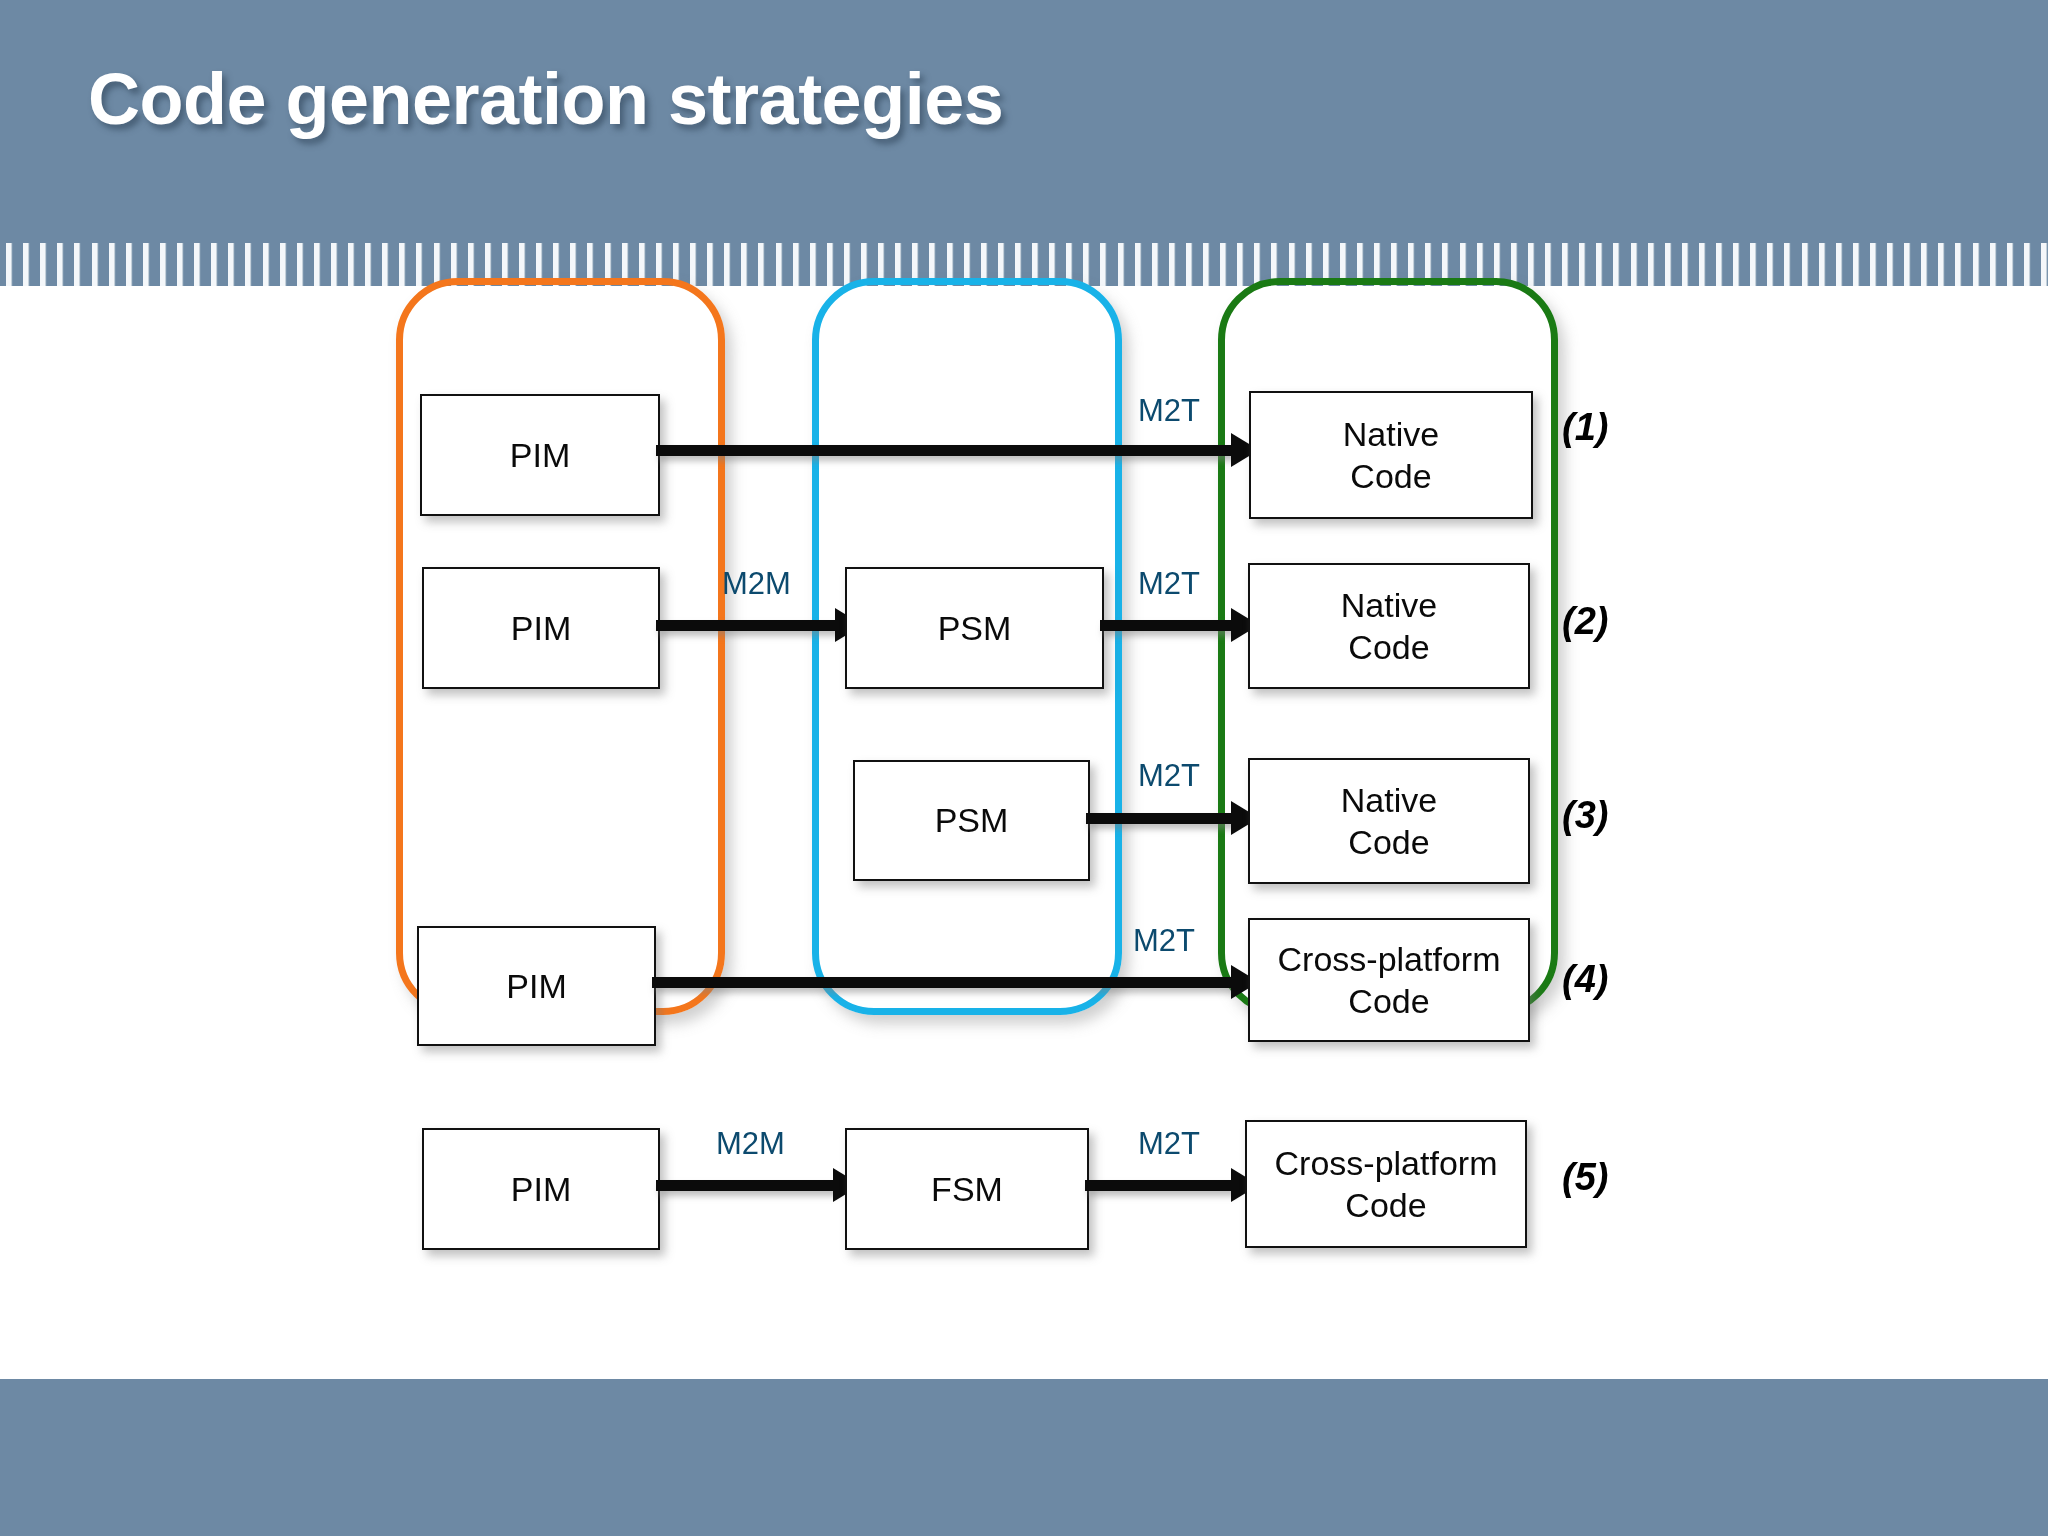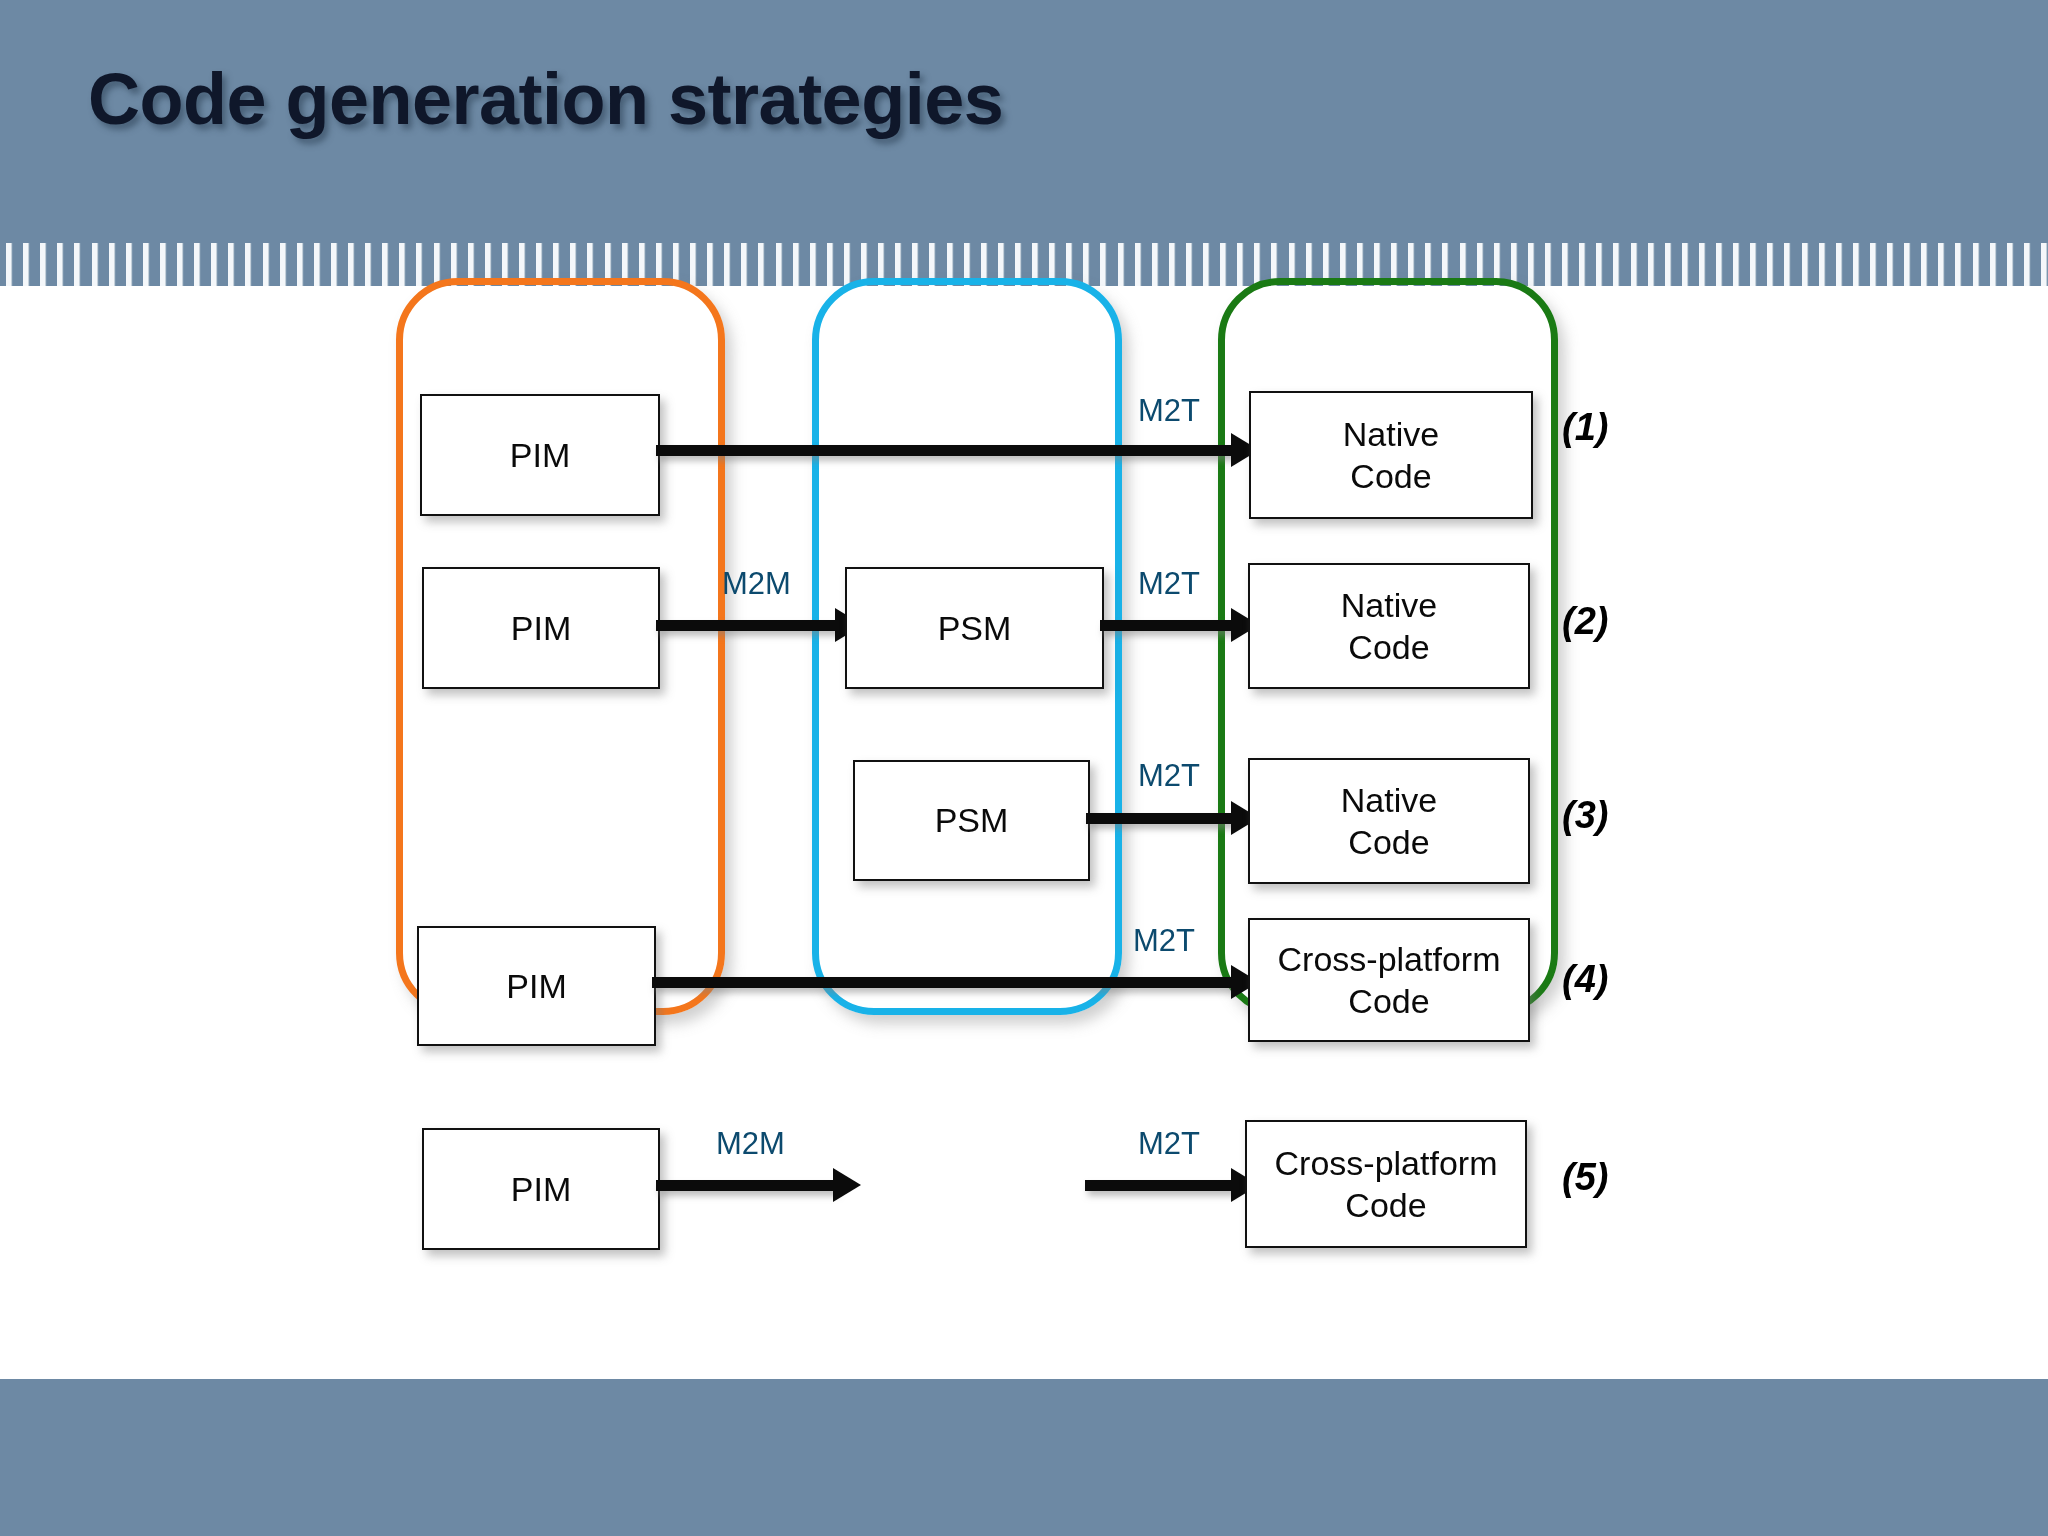--- a/index.html
+++ b/index.html
@@ -12,21 +12,21 @@
   }
   #slide{position:absolute;inset:0;background:#fdfdfd;}
 
   
   .top-band{
     position:absolute;left:0;top:0;width:2048px;height:286px;
     background:#6d89a4;
   }
   .top-band-title{
     position:absolute;left:88px;top:58px;
-    font-size:72px;font-weight:bold;color:#0f172a;
+    font-size:72px;font-weight:bold;color:#ffffff;
     letter-spacing:-0.5px;
     text-shadow:4px 5px 6px rgba(40,60,80,.55);
     white-space:nowrap;
   }
   .tick-strip{
     position:absolute;left:0;top:243px;width:2048px;height:43px;
     overflow:hidden;
   }
   .tick{
     position:absolute;top:0;width:5px;height:43px;background:#f4f7fa;
@@ -273,20 +273,23 @@
       <span>Cross-platform</span>
       <span>Code</span>
     </div>
     <div class="strategy-num" style="left:1562px;top:672px;">(4)</div>
 
     <div class="node" style="left:422px;top:842px;width:234px;height:118px;">
       <span>PIM</span>
     </div>
     <div class="arrow" style="left:656px;top:894px;width:180px;"></div>
     <div class="edge-label" style="left:716px;top:840px;">M2M</div>
+    <div class="node" style="left:845px;top:842px;width:240px;height:118px;">
+      <span>FSM</span>
+    </div>
     <div class="arrow" style="left:1085px;top:894px;width:149px;"></div>
     <div class="edge-label" style="left:1138px;top:840px;">M2T</div>
     <div class="node" style="left:1245px;top:834px;width:278px;height:124px;flex-direction:column;">
       <span>Cross-platform</span>
       <span>Code</span>
     </div>
     <div class="strategy-num" style="left:1562px;top:870px;">(5)</div>
 
   </div>
 

